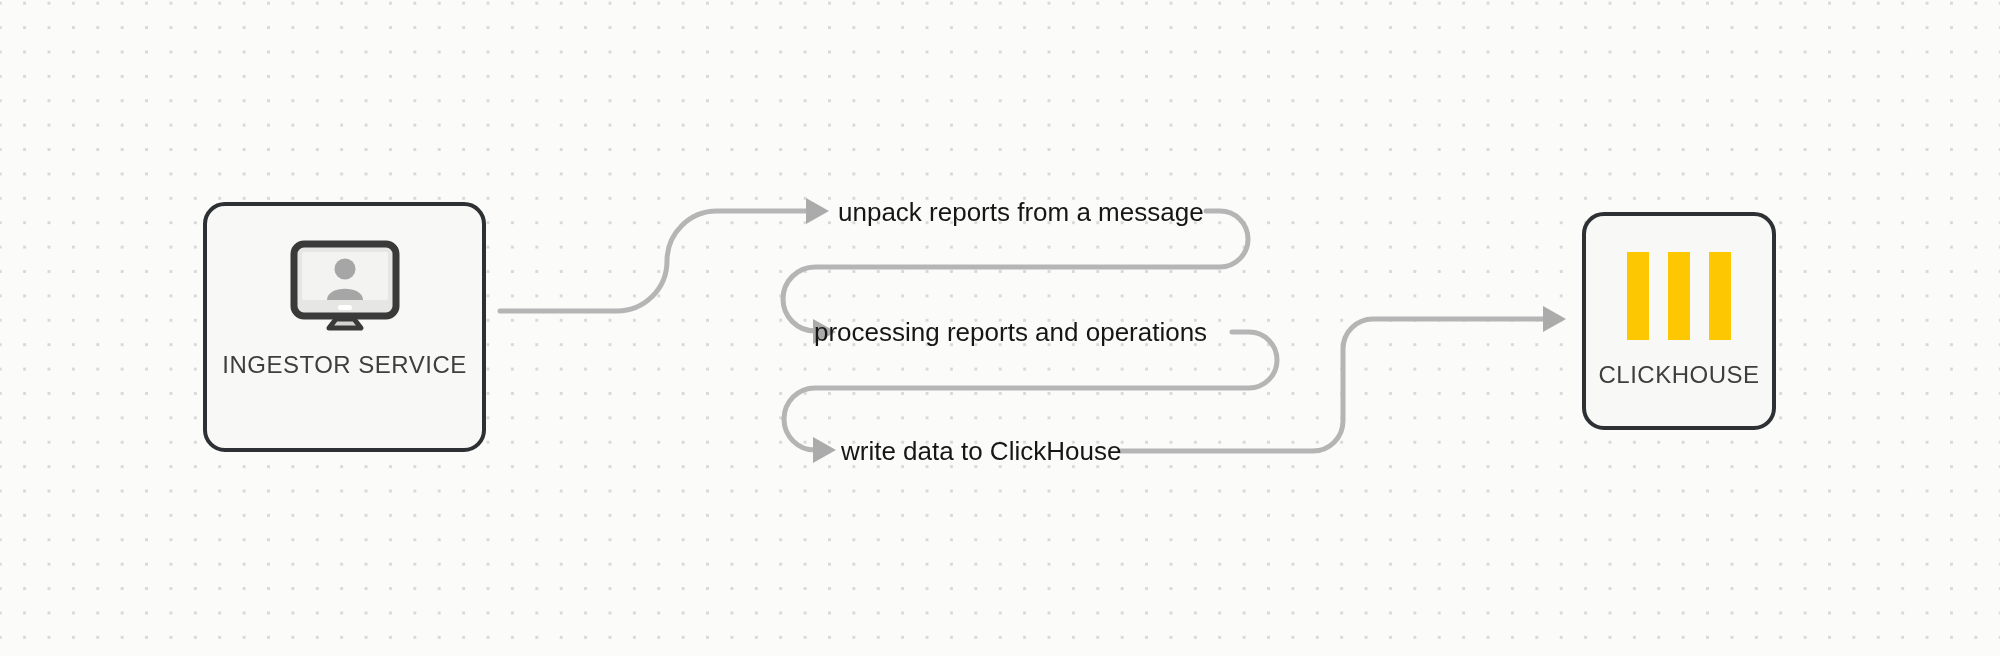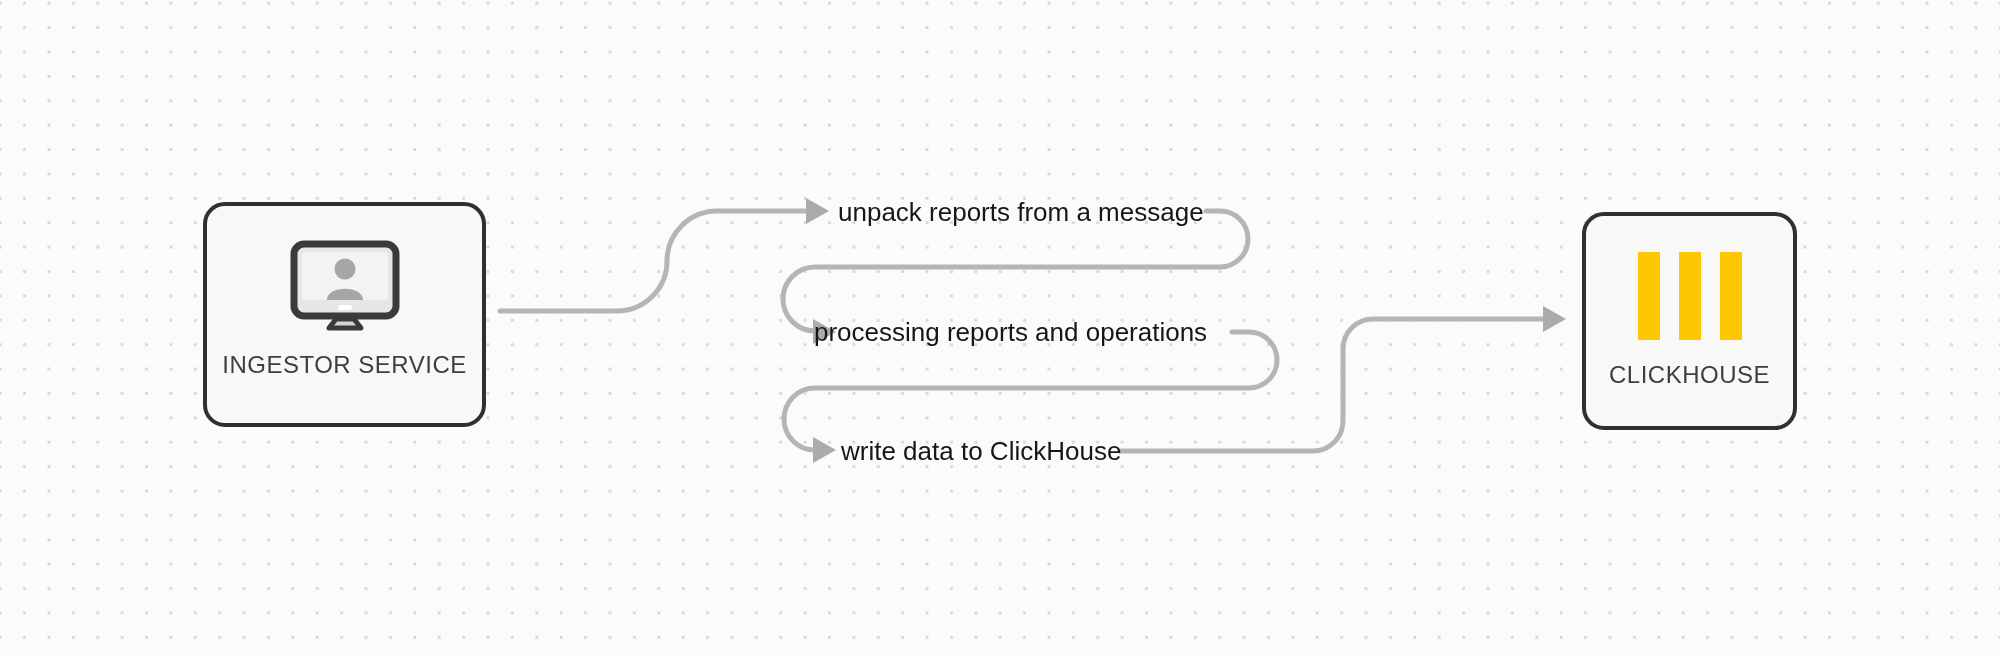--- a/index.html
+++ b/index.html
@@ -17,22 +17,22 @@
   .connector{fill:none;stroke:#B5B5B5;stroke-width:5;stroke-linecap:round;stroke-linejoin:round;}
   .arrowhead{fill:#ABABAB;stroke:none;}
   .node{
     position:absolute;
     box-sizing:border-box;
     background:#F8F8F7;
     border:4px solid #2E3133;
     border-radius:22px;
     display:flex;flex-direction:column;align-items:center;
   }
-  .node-ingestor{left:203px;top:202px;width:283px;height:225px;padding-top:34px;gap:20px;}
-  .node-clickhouse{left:1582px;top:212px;width:215px;height:218px;padding-top:36px;gap:22px;}
+  .node-ingestor{left:203px;top:202px;width:283px;height:250px;padding-top:34px;gap:20px;}
+  .node-clickhouse{left:1582px;top:212px;width:194px;height:218px;padding-top:36px;gap:22px;}
   .node-label{
     font-size:24px;letter-spacing:0.5px;color:#3E3E3E;font-weight:400;
     white-space:nowrap;line-height:1.1;
   }
   .step-label{
     position:absolute;transform:translateY(-50%);
     font-size:26px;font-weight:400;color:#161616;white-space:nowrap;line-height:1.1;
   }
   .step-1{left:838px;top:212px;}
   .step-2{left:814px;top:332px;}

